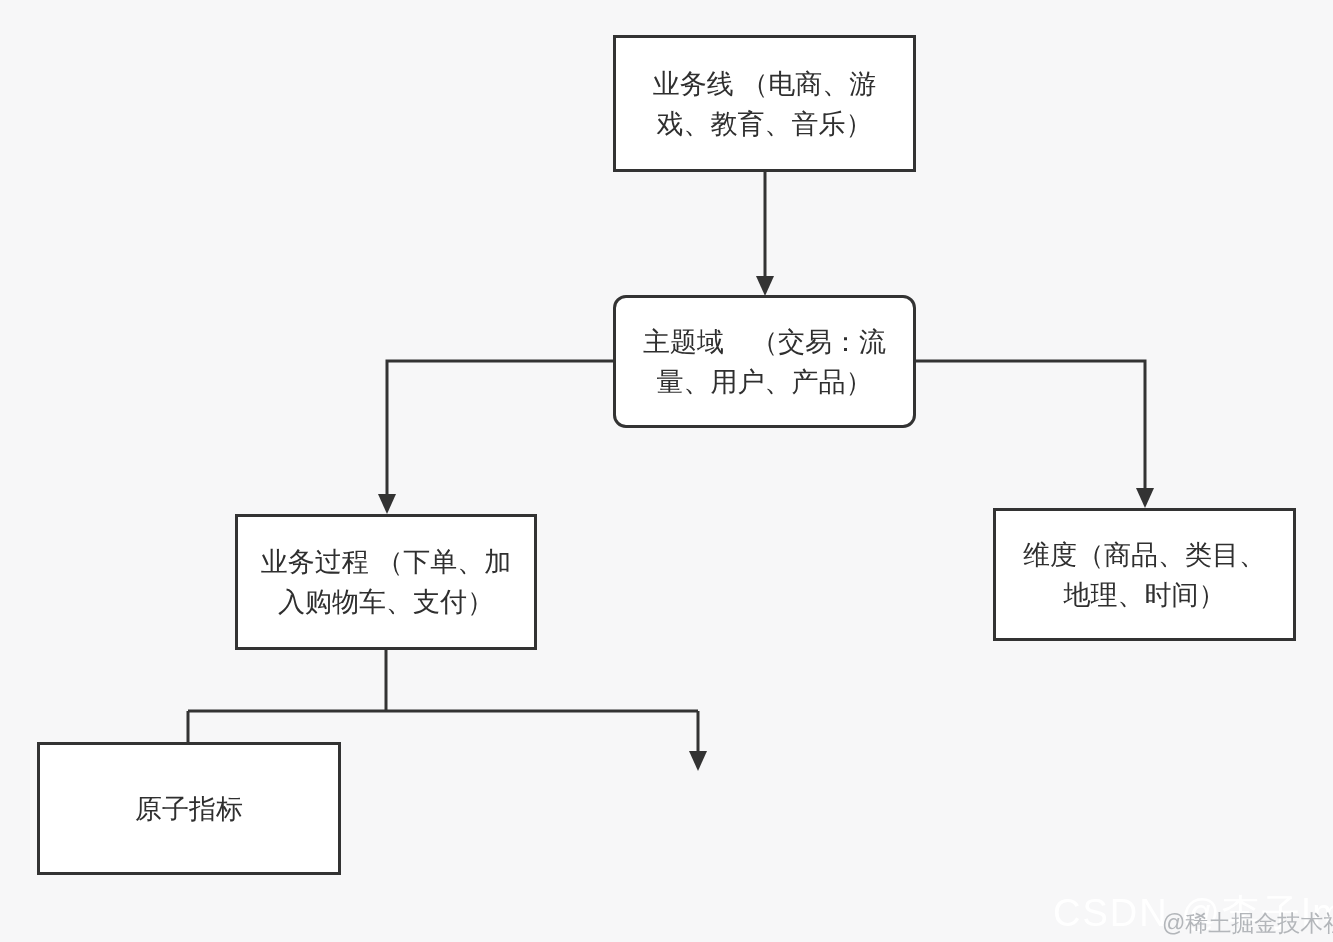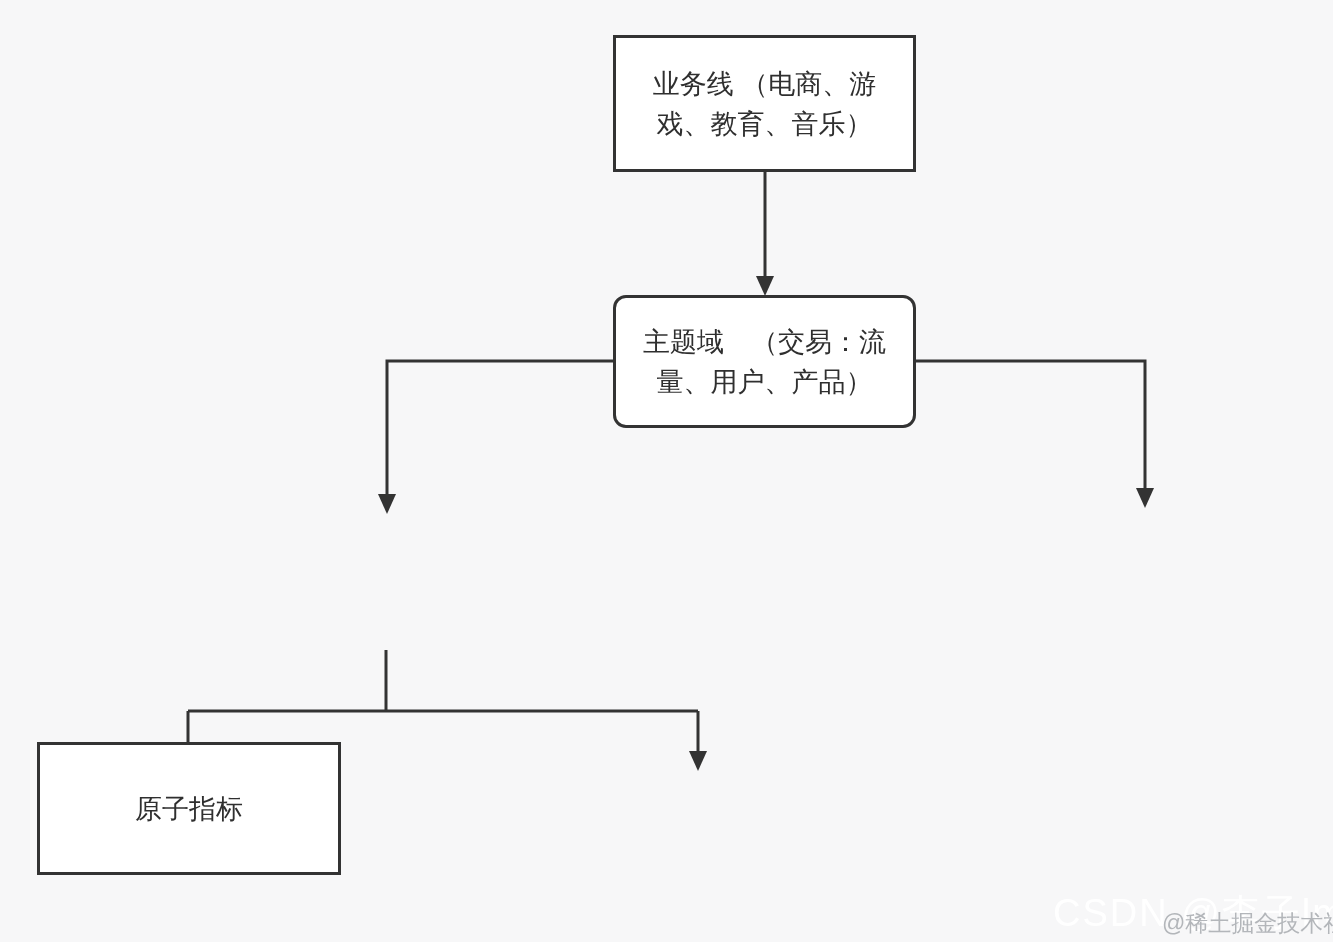--- a/index.html
+++ b/index.html
@@ -96,21 +96,27 @@
   </svg>
 
   <div class="node" id="n-business-line">
     <span>业务线 （电商、游戏、教育、音乐）</span>
   </div>
 
   <div class="node" id="n-subject-domain">
     <span>主题域　（交易：流量、用户、产品）</span>
   </div>
 
+  <div class="node" id="n-business-process">
+    <span>业务过程 （下单、加入购物车、支付）</span>
+  </div>
 
+  <div class="node" id="n-dimension">
+    <span>维度（商品、类目、地理、时间）</span>
+  </div>
 
   <div class="node" id="n-atomic-indicator">
     <span>原子指标</span>
   </div>
 
 
   <div class="wm-csdn">CSDN @李子lm</div>
   <div class="wm-community">@稀土掘金技术社区</div>
 
 </div>

